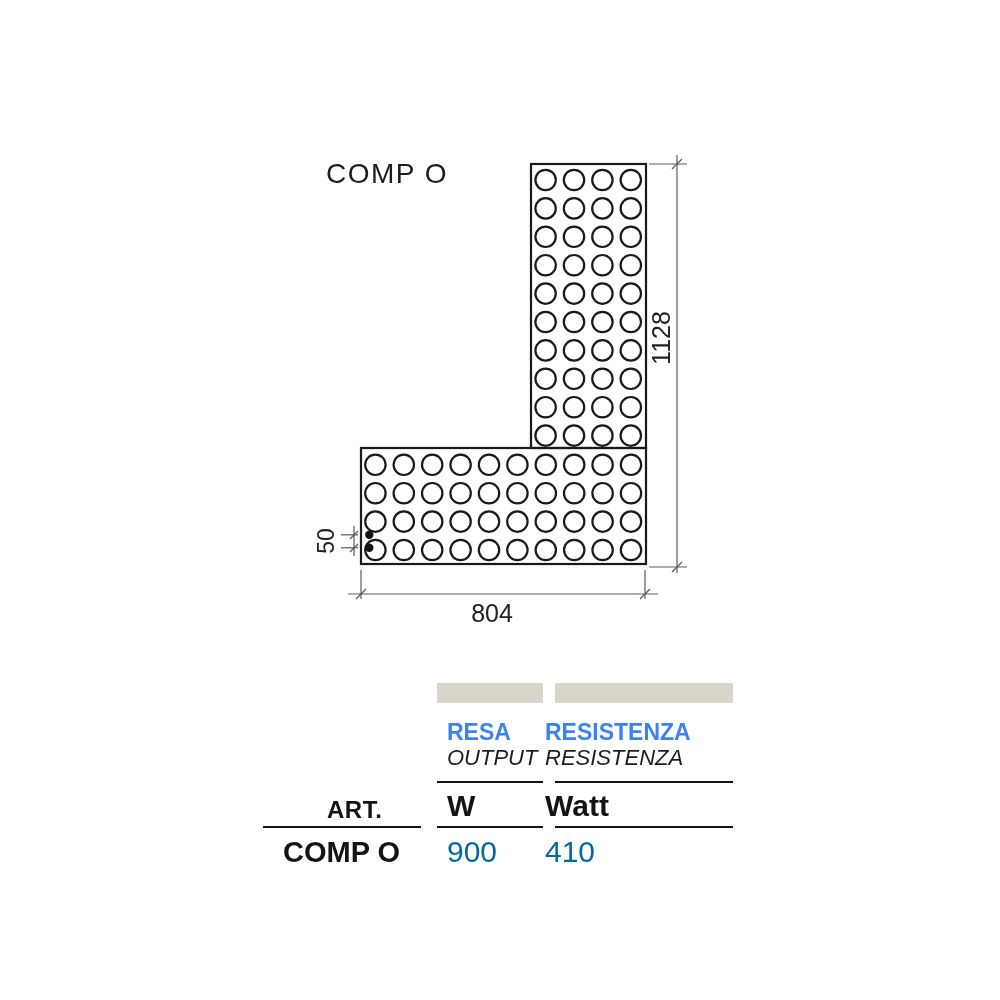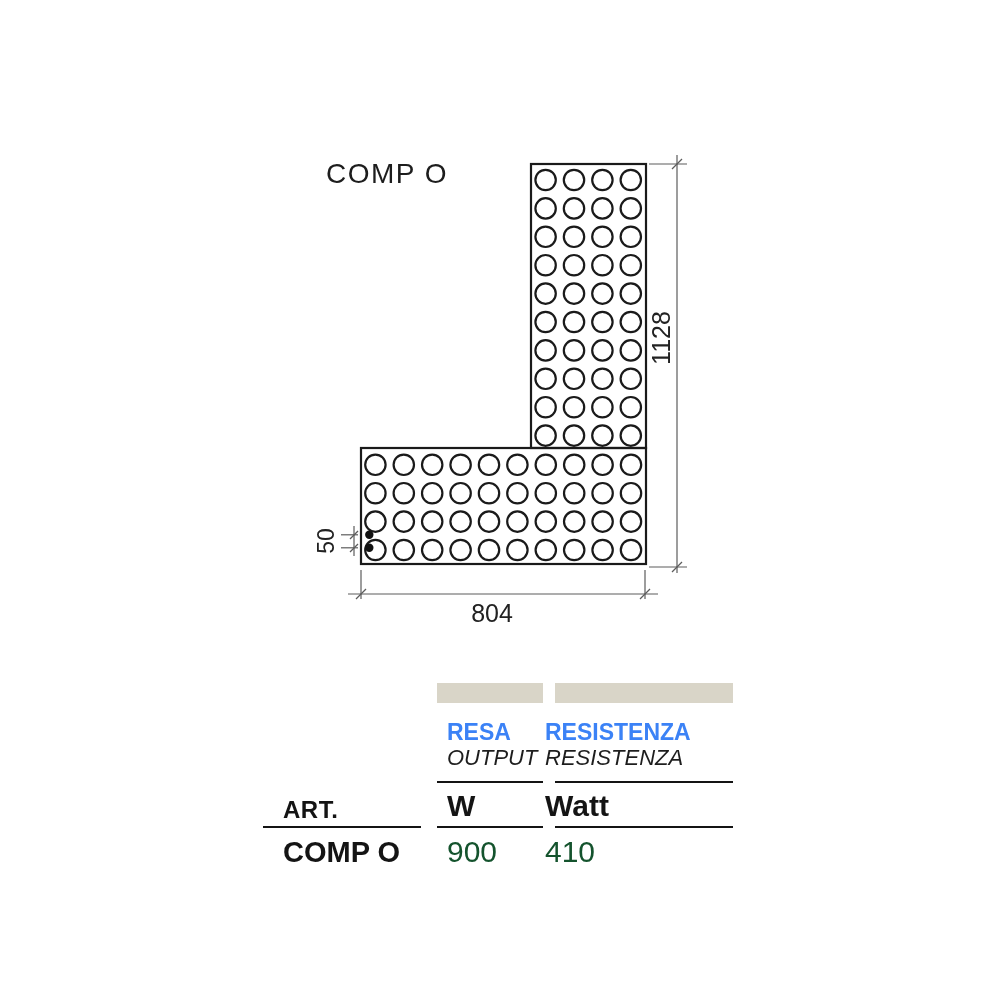--- a/index.html
+++ b/index.html
@@ -22,23 +22,23 @@
   .col-2{left:447px;}
   .col-3{left:545px;}
   .col-1{left:283px;}
   .rule{background:#141414;height:2px;}
   .rule-top{top:781px;}
   .rule-mid{top:826px;}
   .r-c1{left:263px;width:158px;}
   .r-c2{left:437px;width:106px;}
   .r-c3{left:555px;width:178px;}
   .unit-label{font-weight:700;font-size:30px;line-height:30px;color:#141414;top:791px;}
-  .art-label{font-weight:700;font-size:24px;line-height:24px;color:#141414;top:798px;letter-spacing:0.5px;}
+  .art-label{font-weight:700;font-size:24px;line-height:24px;color:#141414;top:798px;letter-spacing:0.5px;margin-left:44px;}
   .row-art{font-weight:700;font-size:29px;line-height:29px;color:#141414;top:838px;}
-  .row-val{font-weight:400;font-size:30px;line-height:30px;color:#14532d;top:837px;}
+  .row-val{font-weight:400;font-size:30px;line-height:30px;color:#0369a1;top:837px;}
 </style>
 </head>
 <body>
 
 <div class="page">
 
   <svg class="drawing" viewBox="0 0 1000 1000">
 
     <g stroke="#1a1a1a" stroke-width="2.2" fill="none">
       <rect x="531" y="164" width="115" height="284"></rect>

